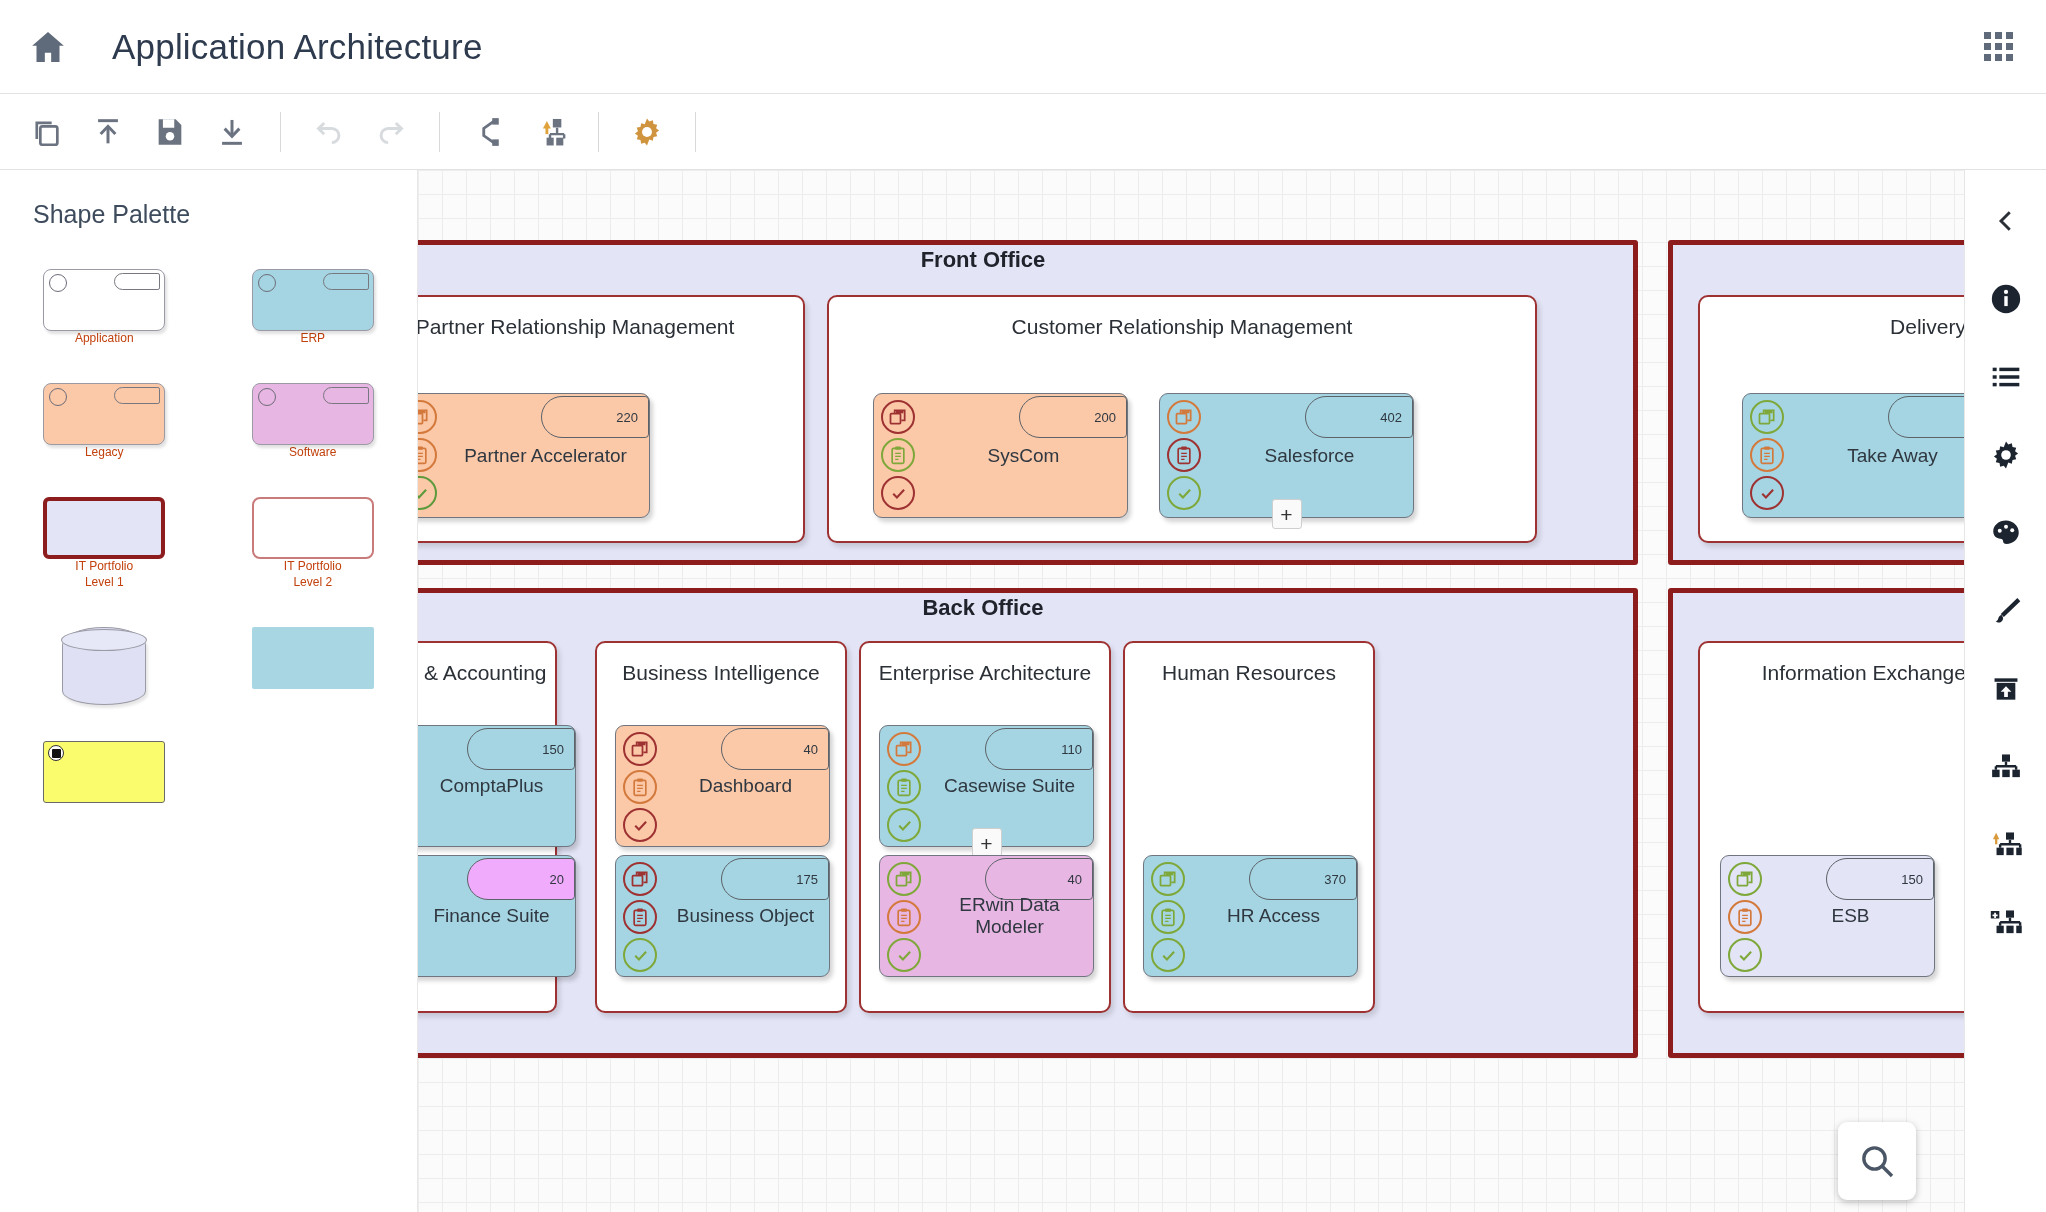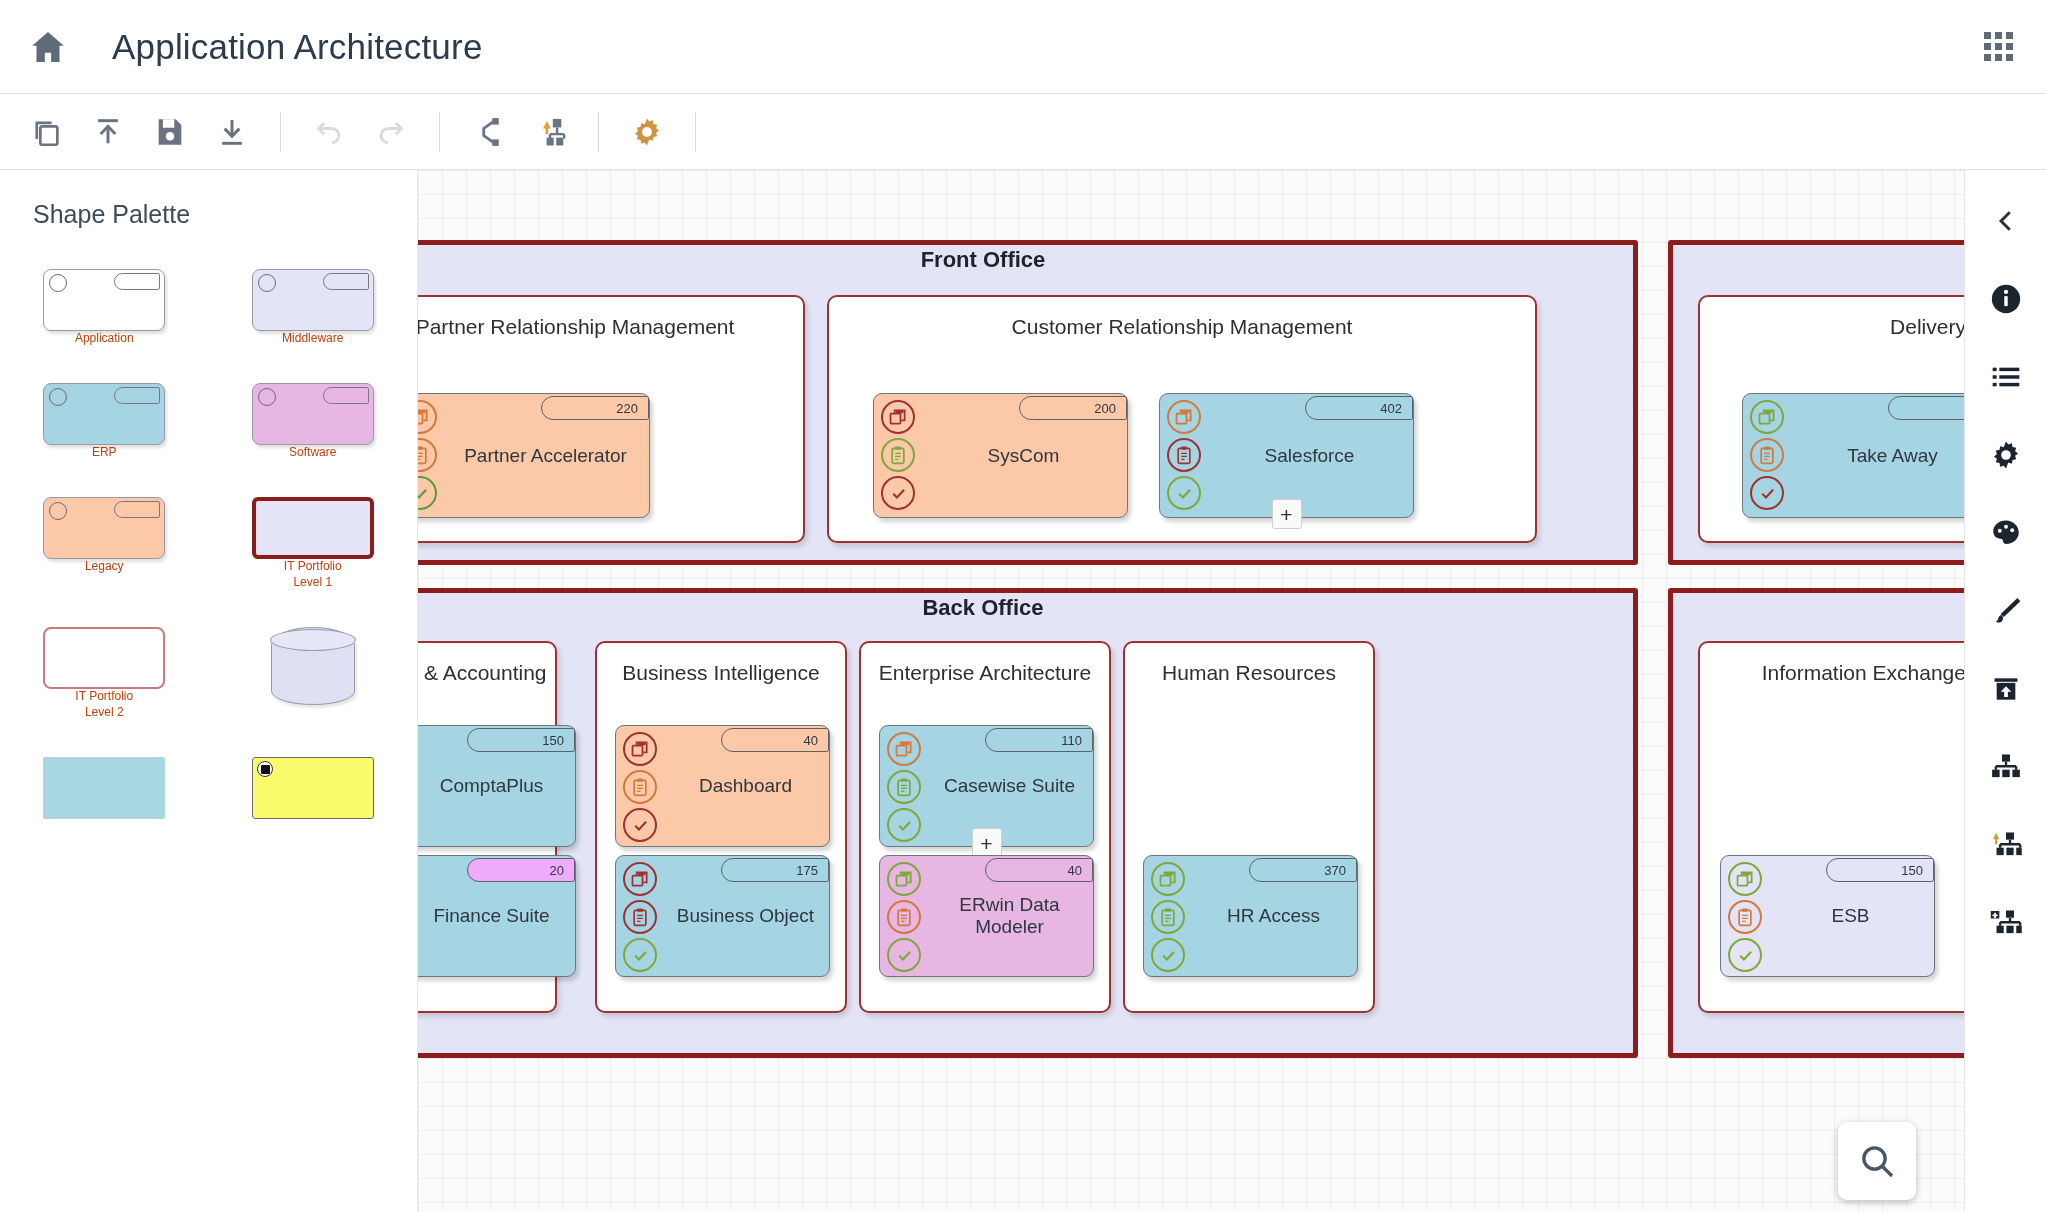--- a/index.html
+++ b/index.html
@@ -139,21 +139,21 @@
   .card {
     position: absolute; border: 1.5px solid #6f7680; border-radius: 9px;
     box-shadow: 3px 4px 4px rgba(0,0,0,.17);
   }
   .card-name {
     position: absolute; left: 54px; right: 8px; top: 50%;
     transform: translateY(-50%); text-align: center;
     font-size: 19px; color: #2f3740;
   }
   .card-badge {
-    position: absolute; right: 0px; top: 2px; height: 24px; width: 108px;
+    position: absolute; right: 0px; top: 2px; height: 42px; width: 108px;
     border: 1.5px solid #5c6268; border-radius: 22px 4px 4px 22px;
     background: inherit; display: flex; align-items: center;
     justify-content: flex-end; padding-right: 10px;
     font-size: 13px; color: #2f3740;
   }
   .badges { position: absolute; left: 7px; top: 6px; }
   .cb {
     width: 34px; height: 34px; border-radius: 50%; border: 2px solid;
     display: flex; align-items: center; justify-content: center;
     margin-bottom: 4px;
@@ -286,53 +286,44 @@
         <div class="pal-shape">
           <div class="shape-box" style="background:#ffffff">
             <div class="shape-dot"></div>
             <div class="shape-badge"></div>
           </div>
         </div>
         <div class="pal-label">Application</div>
       </div>
       <div class="pal-item">
         <div class="pal-shape">
-          <div class="shape-box" style="background:#e3e4f6">
-            <div class="shape-dot"></div>
-            <div class="shape-badge"></div>
-          </div>
-        </div>
-        <div class="pal-label">Middleware</div>
-      </div>
-      <div class="pal-item">
-        <div class="pal-shape">
           <div class="shape-box" style="background:#a5d5e2">
             <div class="shape-dot"></div>
             <div class="shape-badge"></div>
           </div>
         </div>
         <div class="pal-label">ERP</div>
       </div>
       <div class="pal-item">
         <div class="pal-shape">
+          <div class="shape-box" style="background:#fbc8a8">
+            <div class="shape-dot"></div>
+            <div class="shape-badge"></div>
+          </div>
+        </div>
+        <div class="pal-label">Legacy</div>
+      </div>
+      <div class="pal-item">
+        <div class="pal-shape">
           <div class="shape-box" style="background:#e8b6e2">
             <div class="shape-dot"></div>
             <div class="shape-badge"></div>
           </div>
         </div>
         <div class="pal-label">Software</div>
-      </div>
-      <div class="pal-item">
-        <div class="pal-shape">
-          <div class="shape-box" style="background:#fbc8a8">
-            <div class="shape-dot"></div>
-            <div class="shape-badge"></div>
-          </div>
-        </div>
-        <div class="pal-label">Legacy</div>
       </div>
       <div class="pal-item">
         <div class="pal-shape">
           <div class="shape-plain" style="background:#e3e4f6;border:4px solid #8d1c1c;border-radius:6px"></div>
         </div>
         <div class="pal-label">IT Portfolio
 Level 1</div>
       </div>
       <div class="pal-item">
         <div class="pal-shape">

